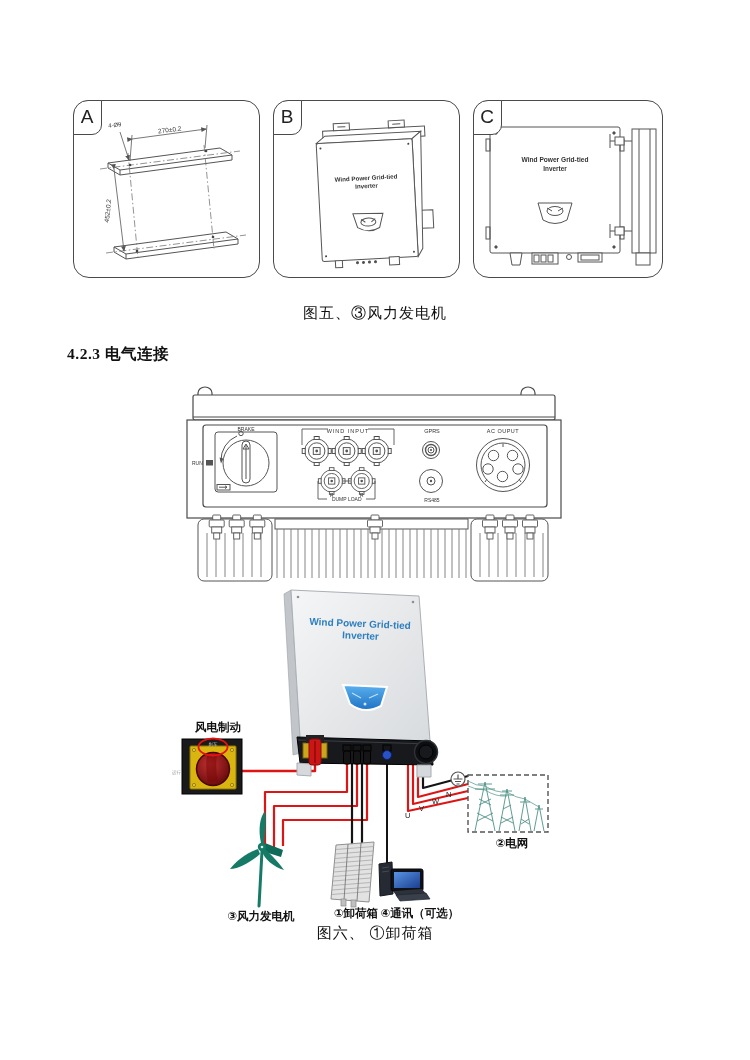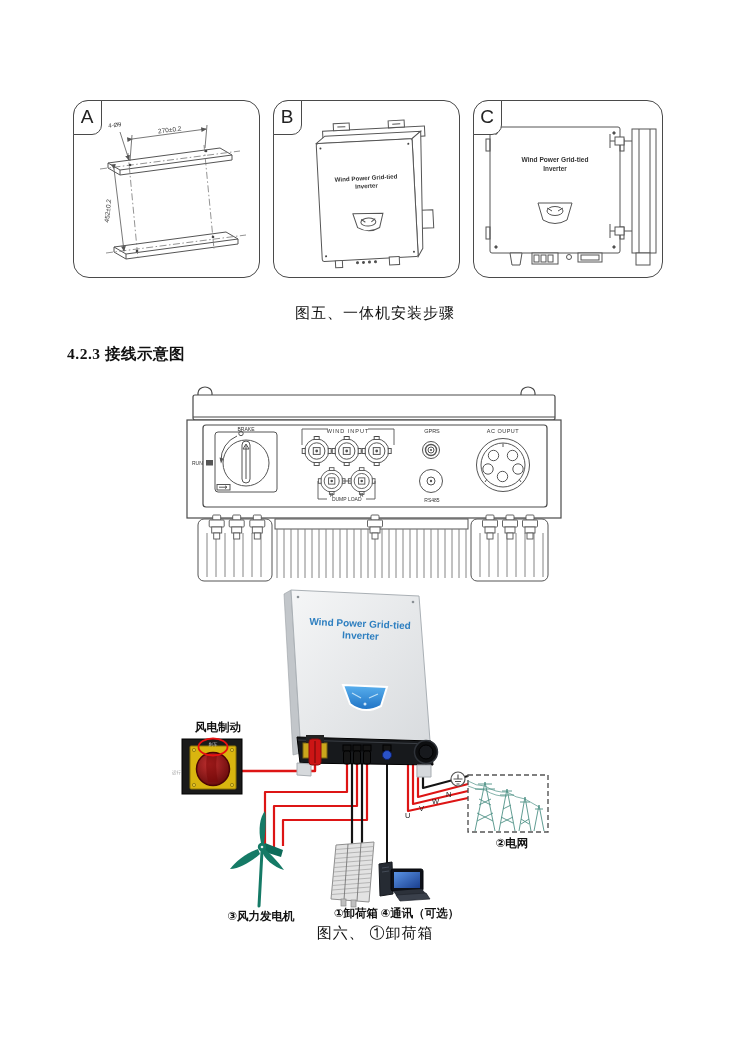--- a/index.html
+++ b/index.html
@@ -146,22 +146,22 @@
         <line x1="136" y1="33" x2="136" y2="47"></line>
         <line x1="136" y1="130" x2="158" y2="130"></line>
           <rect x="141" y="126" width="9" height="8"></rect>
         <line x1="136" y1="123" x2="136" y2="137"></line>
         <rect x="162" y="152" width="14" height="12"></rect>
       </g>
     </svg>
     <div class="panel-tab">C</div>
   </div>
 
-  <div class="caption" style="top:304px;">图五、一体机安装步骤</div>
-  <div class="heading" style="top:344px;">4.2.3 接线示意图</div>
+  <div class="caption" style="top:304px;">图五、③风力发电机</div>
+  <div class="heading" style="top:344px;">4.2.3 电气连接</div>
 
   <svg class="abs" style="left:185px;top:383px;" width="380" height="205" viewBox="0 0 380 205">
     <defs>
       <g id="conn" stroke="#555" fill="#fff" stroke-width="1">
         <circle r="12"></circle>
           <circle r="8.2"></circle>
         <rect x="-3.4" y="-3.4" width="6.8" height="6.8"></rect>
         <circle r="1.4" fill="#555" stroke="none"></circle>
         <rect x="-14.5" y="-2.5" width="3" height="5"></rect>
           <rect x="11.5" y="-2.5" width="3" height="5"></rect>

